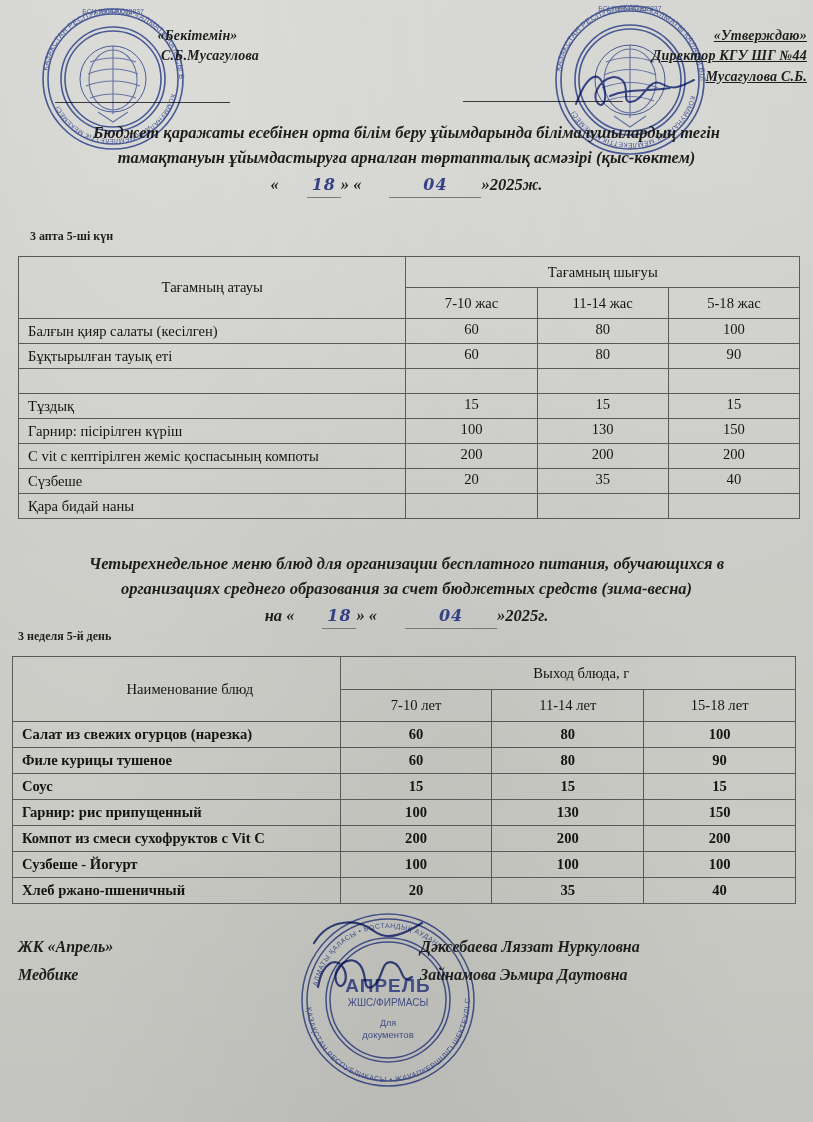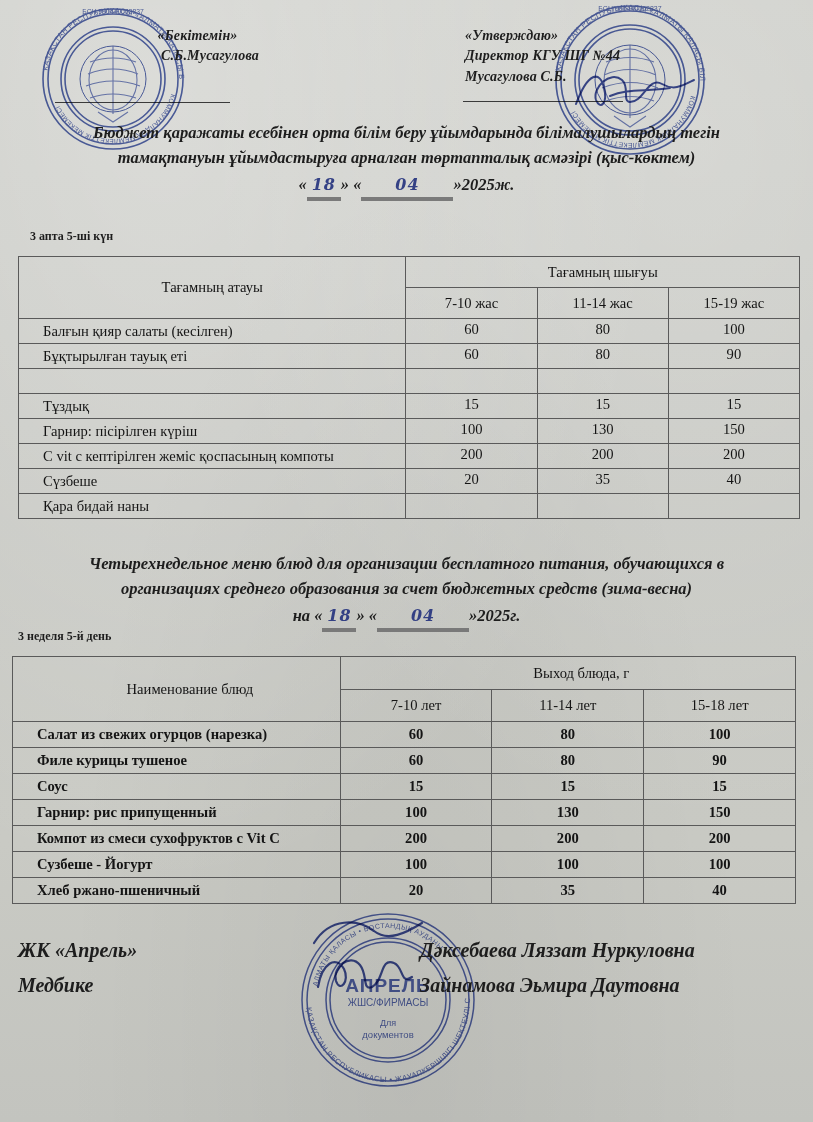--- a/index.html
+++ b/index.html
@@ -26,21 +26,21 @@
   
   .approval{
     position:absolute;
     font-style:italic;font-weight:bold;
     font-size:14px;line-height:1.45;
     letter-spacing:.2px;
     white-space:nowrap;
     z-index:6;
   }
   .approval.left{left:30px;top:26px;text-align:center;width:300px;}
-  .approval.right{right:18px;top:26px;text-align:left;width:330px;}
+  .approval.right{right:6px;top:26px;text-align:right;width:330px;text-decoration:underline;}
   .approval .l1{display:block;}
   .approval .l2{display:block;}
   .approval .l3{display:block;}
   .approval.left .l1{margin-left:35px;}
   .approval.left .l3{margin-left:60px;}
   .sig-rule{
     position:absolute;height:1px;background:#3a3a3a;
   }
   .sig-rule.l{left:55px;top:102px;width:175px;}
   .sig-rule.r{right:190px;top:101px;width:160px;}
@@ -54,25 +54,26 @@
     z-index:6;
     padding:0 42px;
   }
   .doc-title.kz{top:121px;}
   .doc-title.ru{top:552px;}
   .date-line{
     display:block;margin-top:2px;white-space:nowrap;
   }
   .blank{
     display:inline-block;
-    border-bottom:4px solid #737373;
+    border-bottom:1px solid #737373;
     text-align:center;
     position:relative;
     font-style:italic;
     color:#2b3f8c;
+    margin-left:28px;
   }
   .blank.small{width:34px;}
   .blank.big{width:92px;}
   .hw{
     font-family:"DejaVu Serif", serif;
     font-style:italic;
     color:#27357f;
     font-size:16px;
     letter-spacing:1px;
     opacity:.92;
@@ -98,21 +99,21 @@
     z-index:5;
     background:transparent;
   }
   .menu-table td,.menu-table th{
     border:1px solid #5a5a5a;
     padding:2px 6px;
     font-weight:normal;
     background:transparent;
   }
   .menu-table th{font-weight:normal;text-align:center;}
-  .menu-table .dish{text-align:left;padding-left:24px;margin-top:28px;}
+  .menu-table .dish{text-align:left;padding-left:9px;margin-top:28px;}
   .menu-table .val{text-align:center;}
 
   #table-kz{left:18px;top:256px;width:782px;}
   #table-kz .c-dish{width:387px;}
   #table-kz .c-val{width:131px;}
   #table-kz tbody td{height:20px;}
   #table-kz thead th.hgrp{height:26px;}
   #table-kz thead th.hage{height:26px;}
 
   #table-ru{left:12px;top:656px;width:784px;}
@@ -123,21 +124,21 @@
   #table-ru thead th.hage{height:27px;}
   #table-ru thead th.hname{vertical-align:middle;}
 
   
   #table-kz td.val{position:relative;top:-2px;}
 
   
   .footer{
     position:absolute;
     font-style:italic;font-weight:bold;
-    font-size:20px;line-height:1.75;
+    font-size:16px;line-height:1.75;
     z-index:6;
   }
   .footer.org{left:18px;top:933px;}
   .footer.names{left:420px;top:933px;white-space:nowrap;}
 
   
   .stamp{
     position:absolute;
     border-radius:50%;
     pointer-events:none;
@@ -295,21 +296,21 @@
         <col class="c-val">
     </colgroup>
     <thead>
       <tr>
         <th class="hgrp" rowspan="2">Тағамның атауы</th>
         <th class="hgrp" colspan="3">Тағамның шығуы</th>
       </tr>
       <tr>
         <th class="hage">7-10 жас</th>
         <th class="hage">11-14 жас</th>
-        <th class="hage">15-19 жас</th>
+        <th class="hage">5-18 жас</th>
       </tr>
     </thead>
     <tbody>
       <tr>
         <td class="dish">Балғын қияр салаты (кесілген)</td>
         <td class="val">60</td>
         <td class="val">80</td>
         <td class="val">100</td>
       </tr>
       <tr>

